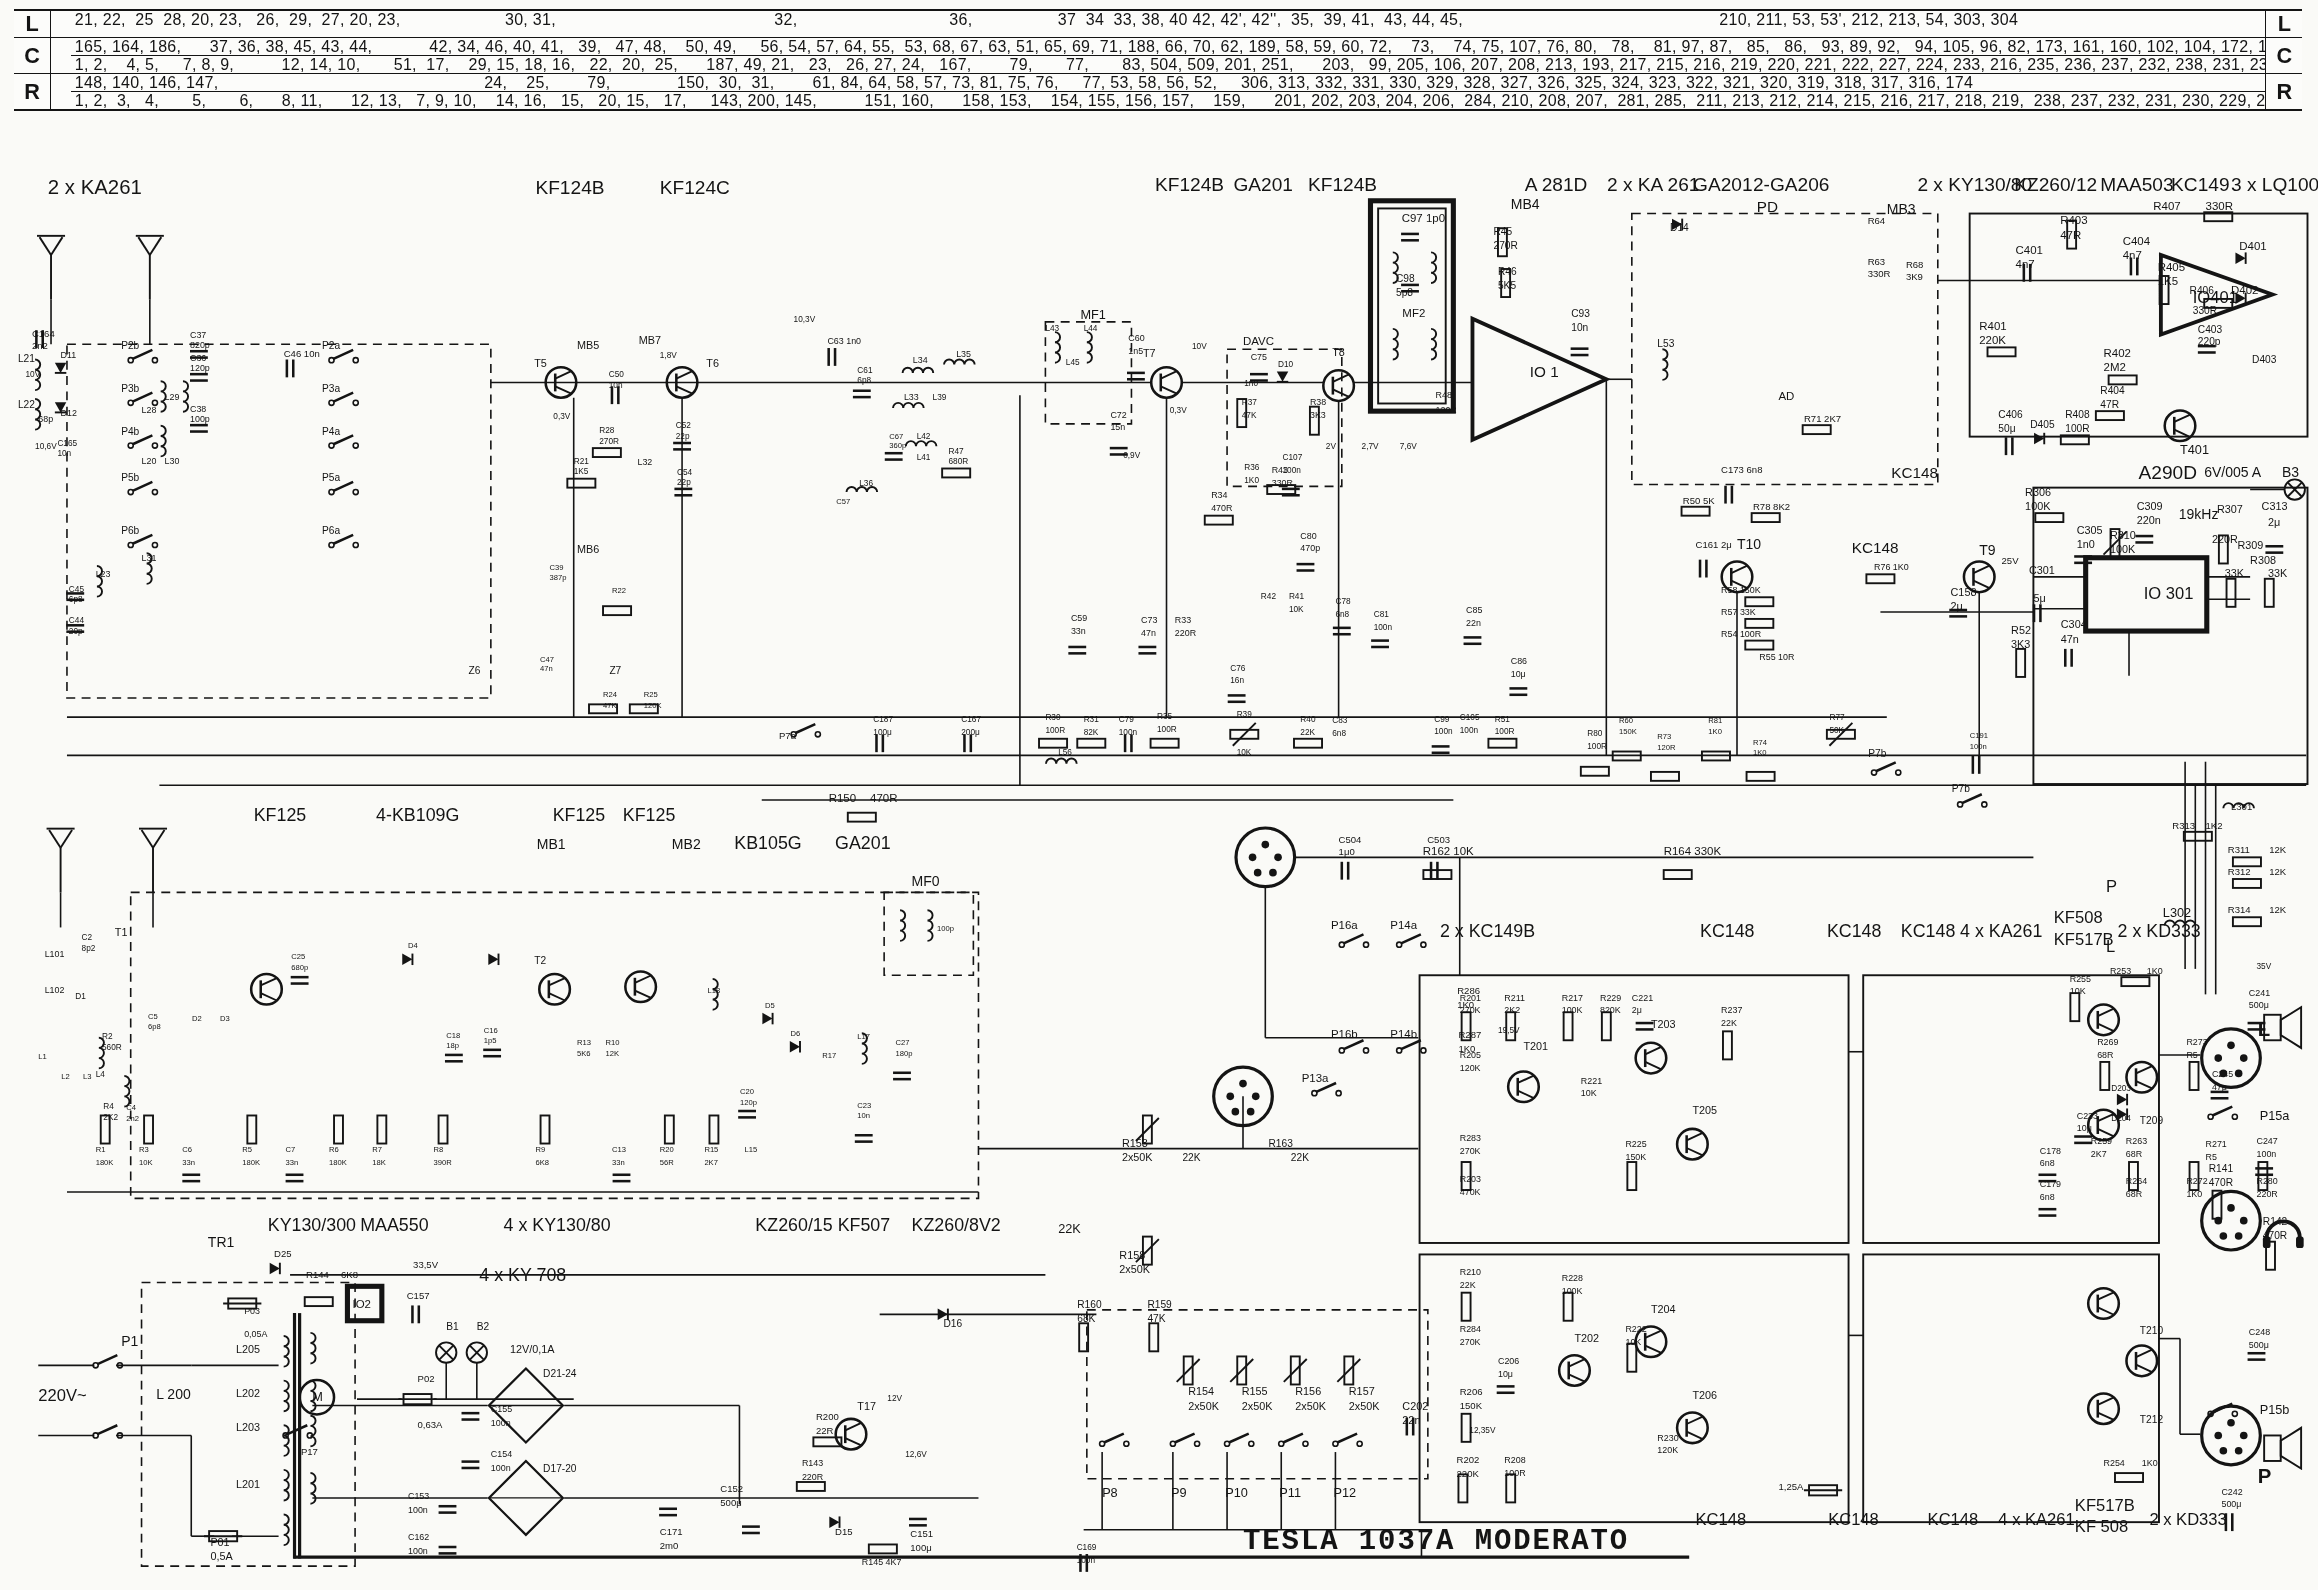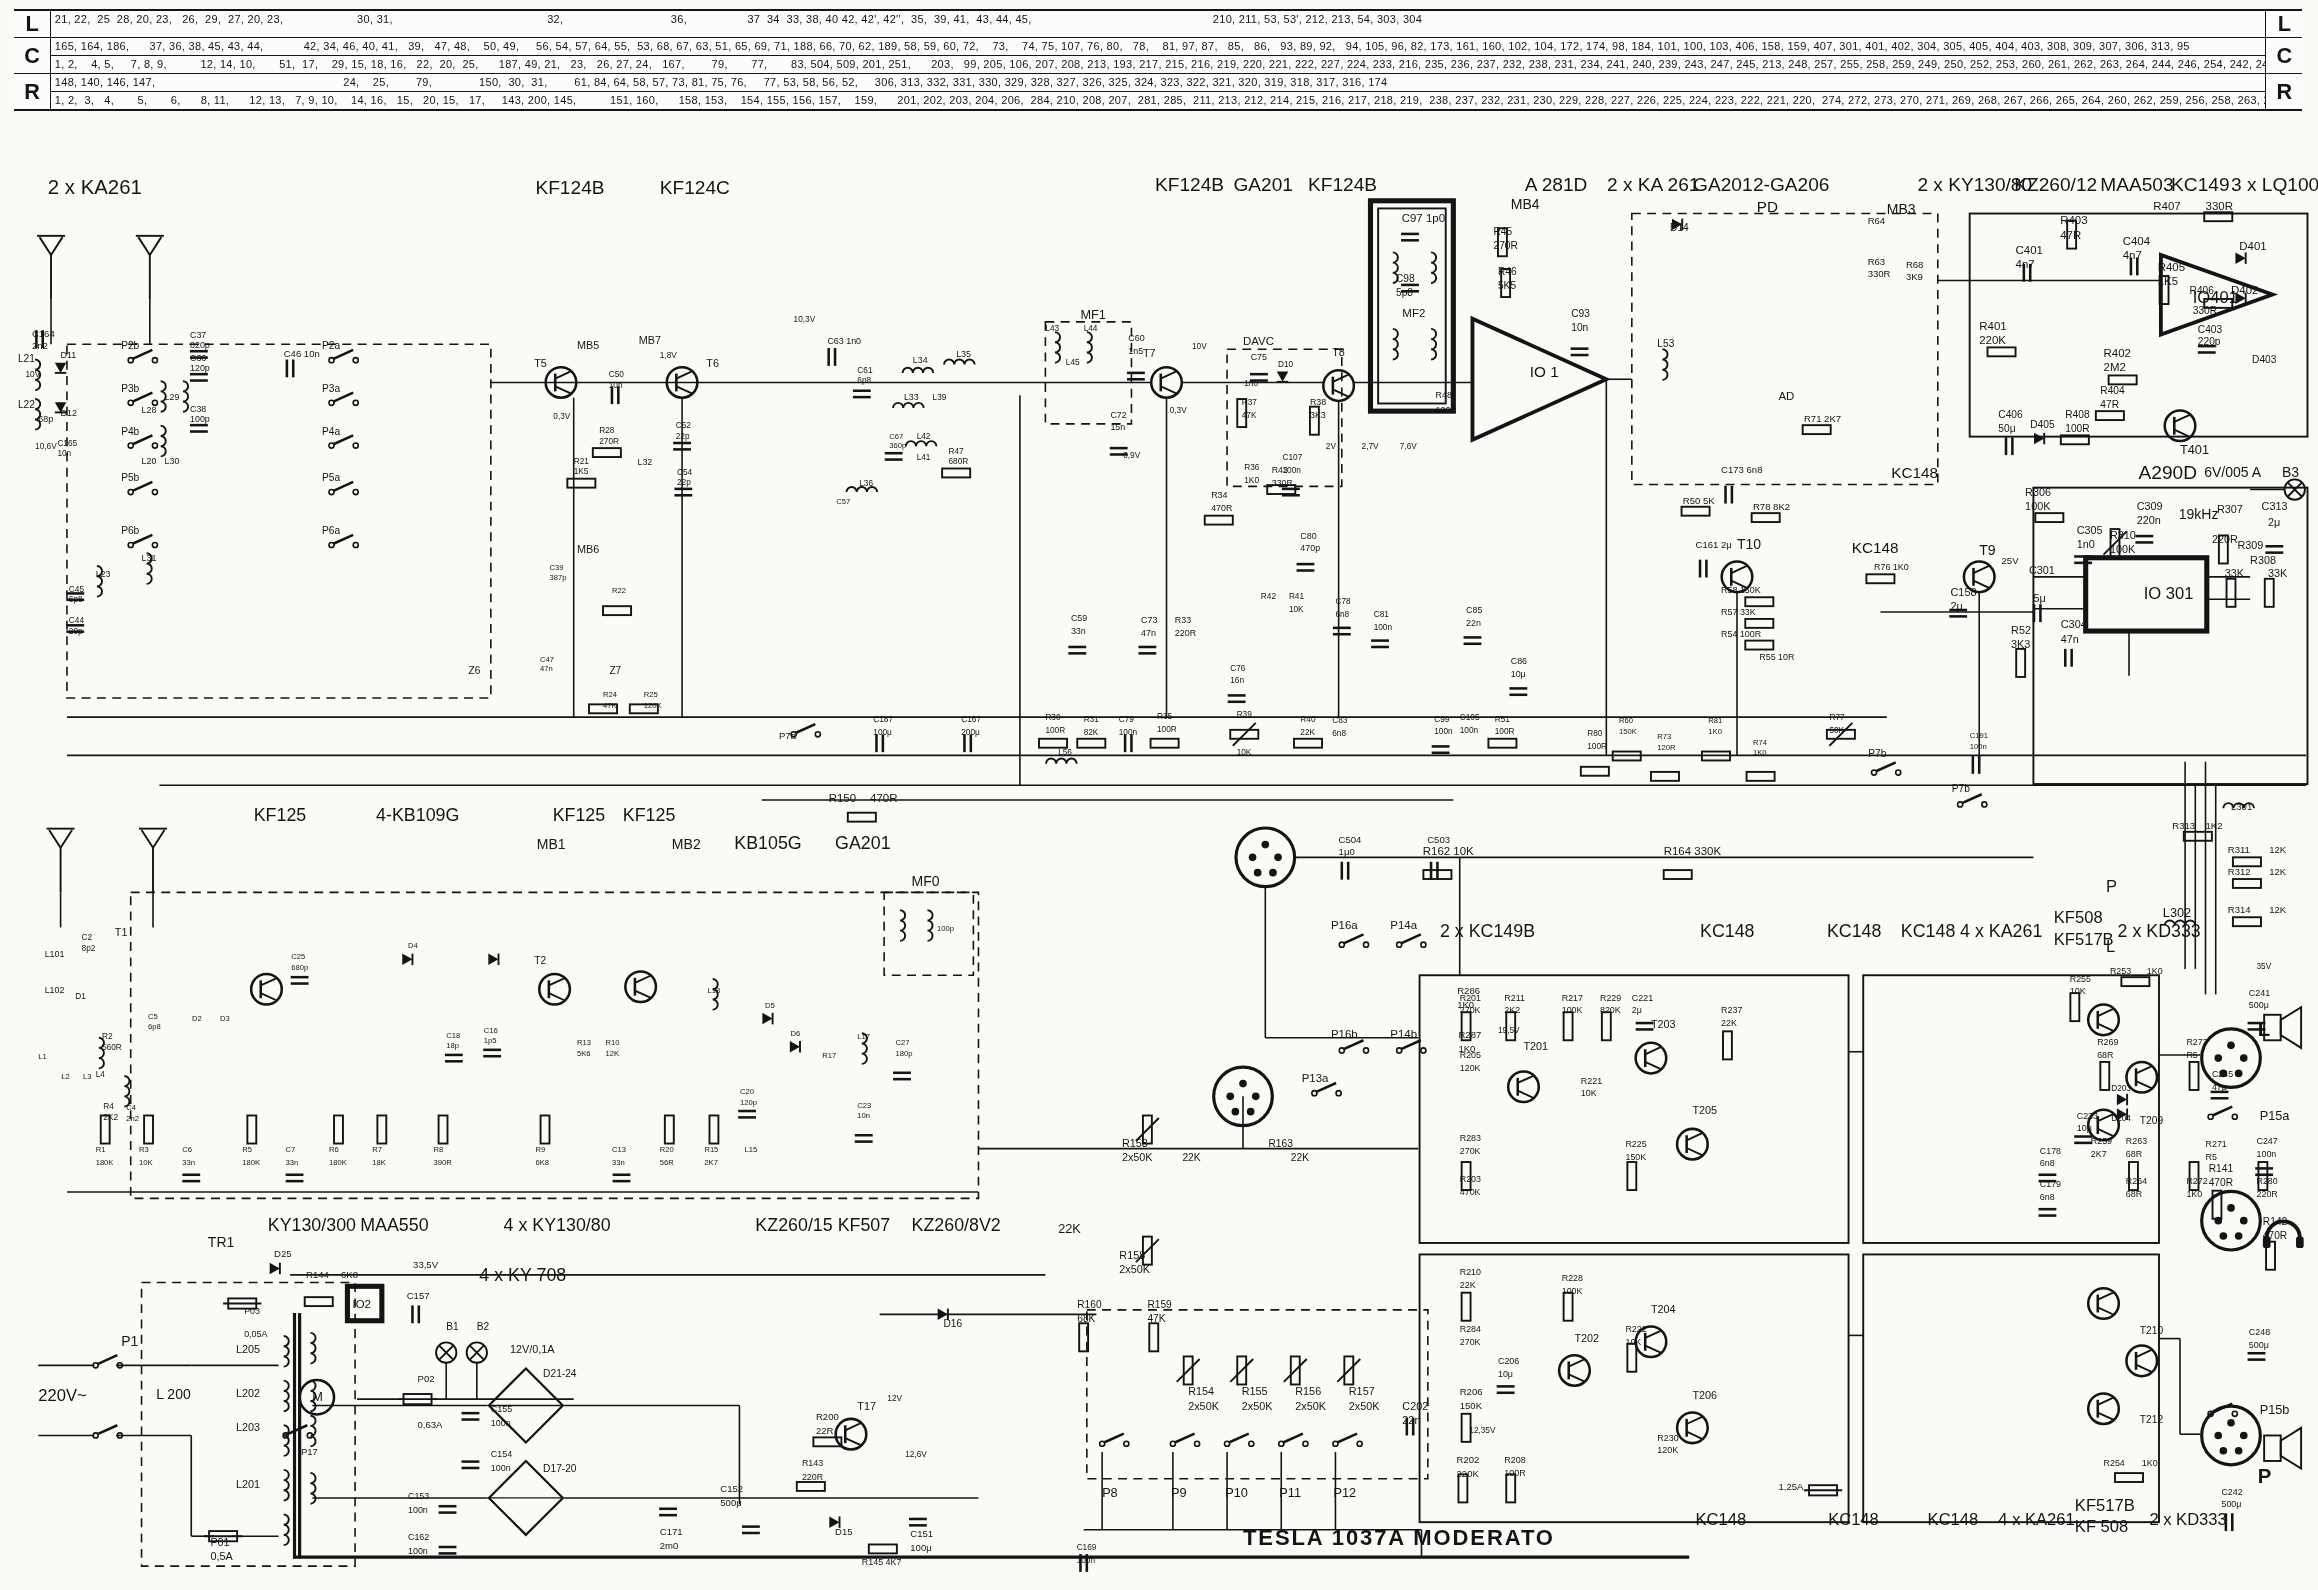--- a/index.html
+++ b/index.html
@@ -10,24 +10,24 @@
   
   .strip{position:absolute;left:14px;top:9px;right:16.6px;border-top:2.5px solid #141414;
          border-bottom:2.5px solid #141414;background:#fcfcfa;}
   .sgroup{display:flex;align-items:stretch;border-top:1.9px solid #141414;}
   .sgroup:first-child{border-top:none;}
   .g-letter{width:36px;display:flex;align-items:center;justify-content:center;
             font-size:21.7px;font-weight:bold;}
   .g-letter.right{border-left:1.9px solid #141414;}
   .g-letter.left{border-right:1.9px solid #141414;}
   .g-lines{flex:1;min-width:0;}
-  .s-line{height:17px;line-height:17px;font-size:11px;letter-spacing:0.3px;
-          white-space:pre;overflow:hidden;border-top:1.3px solid #141414;padding-left:3.8px;}
+  .s-line{height:17px;line-height:17px;font-size:16px;letter-spacing:0.3px;
+          white-space:pre;overflow:hidden;border-top:1.3px solid #141414;padding-left:3.8px;margin-left:20px;}
   .s-line:first-child{border-top:none;}
-  .title{position:absolute;font-weight:bold;font-size:22px;letter-spacing:1.9px;}
+  .title{position:absolute;font-weight:bold;font-size:29px;letter-spacing:1.9px;font-family:Liberation Mono, monospace;}
 </style>
 </head>
 <body>
 
 <div class="page">
   <svg id="schem" width="2319" height="1591" viewBox="0 0 3638 2496">
       <rect x="105" y="540" width="665" height="555" fill="none" stroke="#141414" stroke-width="2.5" stroke-dasharray="14 10"></rect>
       <rect x="205" y="1400" width="1330" height="480" fill="none" stroke="#141414" stroke-width="2.5" stroke-dasharray="14 10"></rect>
       <rect x="1640" y="505" width="135" height="160" fill="none" stroke="#141414" stroke-width="2.5" stroke-dasharray="14 10"></rect>
       <rect x="1925" y="548" width="180" height="215" fill="none" stroke="#141414" stroke-width="2.5" stroke-dasharray="14 10"></rect>

